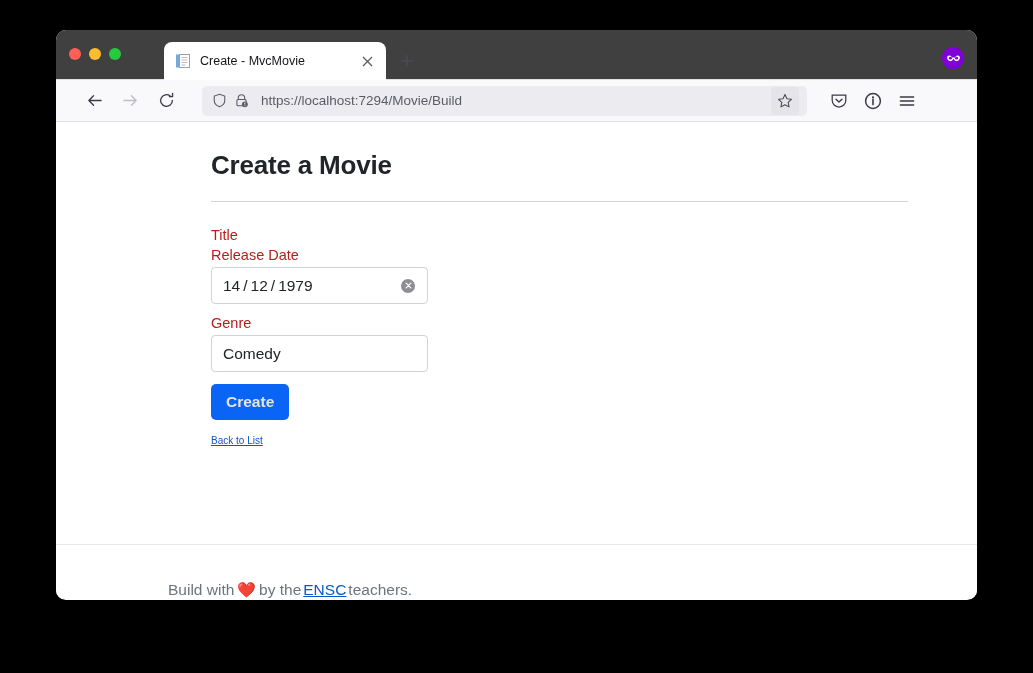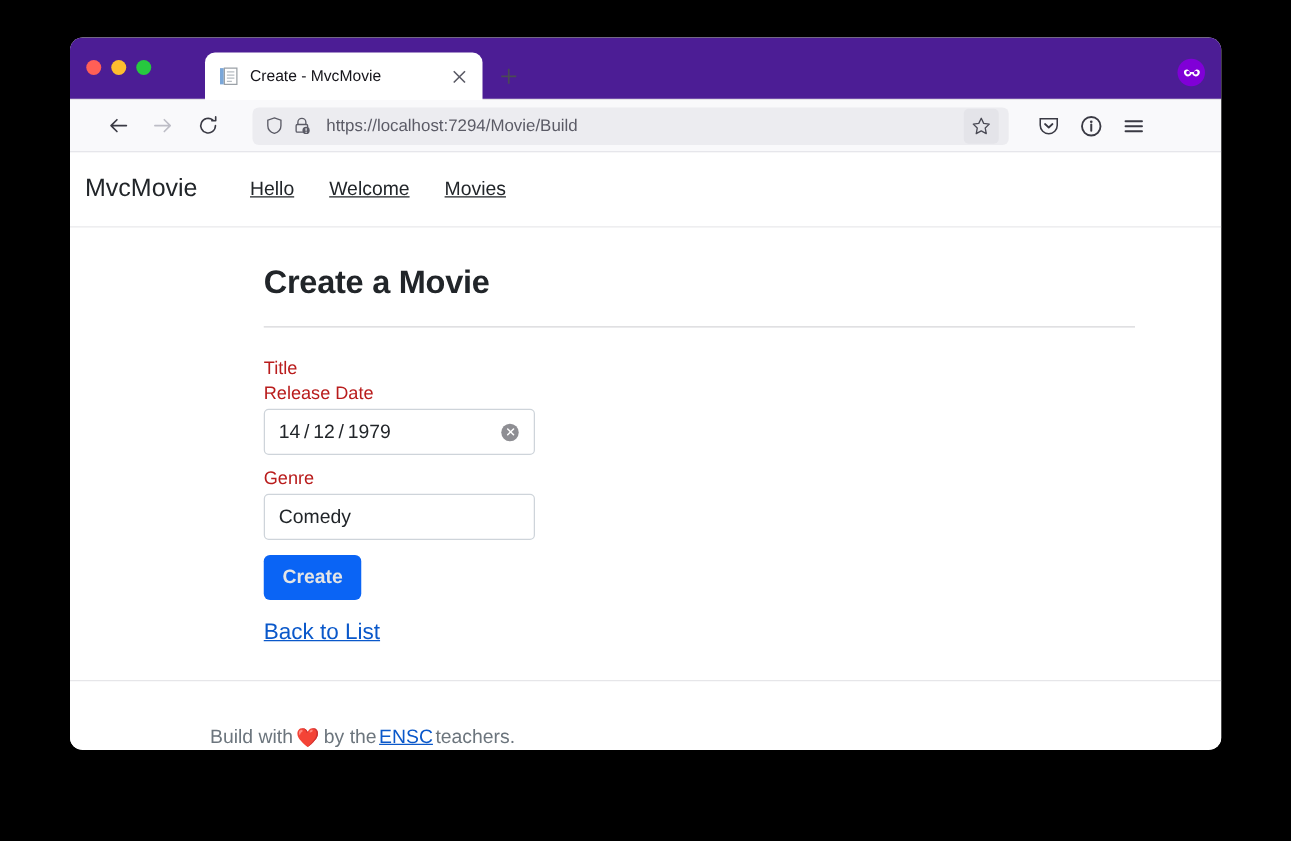--- a/index.html
+++ b/index.html
@@ -22,21 +22,21 @@
     background: #ffffff;
     border-radius: 10px;
     overflow: hidden;
     box-shadow: 0 10px 28px rgba(0,0,0,0.55);
   }
 
   
   #tab-strip {
     position: relative;
     height: 50px;
-    background: #4c1d95;
+    background: #404040;
     border-bottom: 1px solid #e3e1e6;
   }
 
   .traffic-lights {
     position: absolute;
     left: 13px;
     top: 18px;
     display: flex;
     gap: 8px;
   }
@@ -259,21 +259,21 @@
     color: #e5e5e5;
     font-size: 15.5px;
     font-weight: bold;
     font-family: "Liberation Sans", sans-serif;
     display: inline-flex;
     align-items: center;
   }
   #back-to-list {
     display: block;
     margin-top: 15px;
-    font-size: 18px;
+    font-size: 10px;
     color: #0a58ca;
     text-decoration: underline;
   }
 
   #site-footer {
     flex: 0 0 55px;
     border-top: 1px solid #e6e6e9;
     display: flex;
     align-items: flex-end;
     padding-left: 112px;
@@ -395,28 +395,20 @@
       <span class="tb-icon">
         <svg width="18" height="18" viewBox="0 0 18 18">
           <path d="M2.4 5 H15.6 M2.4 9 H15.6 M2.4 13 H15.6" stroke="currentColor" stroke-width="1.5" stroke-linecap="round"></path>
         </svg>
       </span>
     </div>
   </div>
 
   <div id="page">
 
-    <nav id="site-navbar">
-      <span id="site-brand">MvcMovie</span>
-      <div id="site-nav-links">
-        <a class="site-nav-link" href="#">Hello</a>
-        <a class="site-nav-link" href="#">Welcome</a>
-        <a class="site-nav-link" href="#">Movies</a>
-      </div>
-    </nav>
 
     <div id="content">
       <h1 id="page-title">Create a Movie</h1>
       <div id="title-rule"></div>
 
       <div id="create-form">
 
         <div class="field-label">Title</div>
 
         <div class="field-label">Release Date</div>

